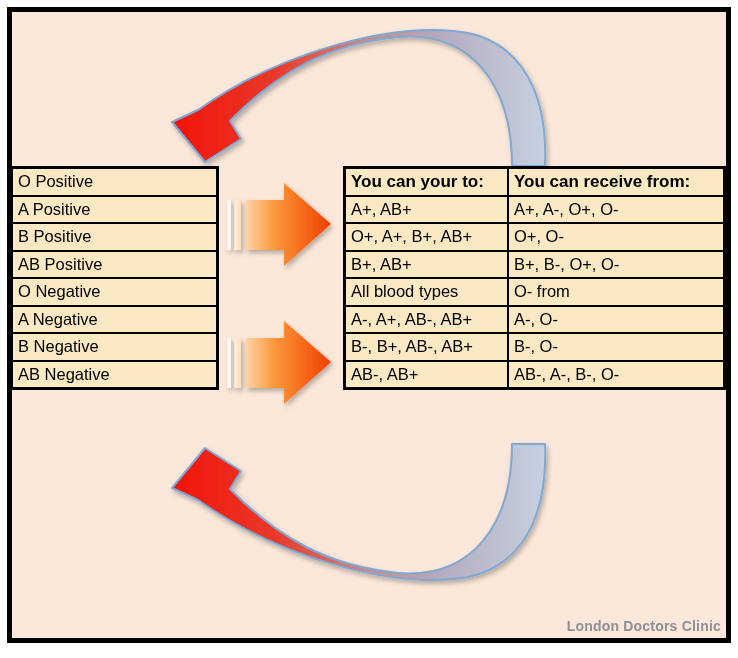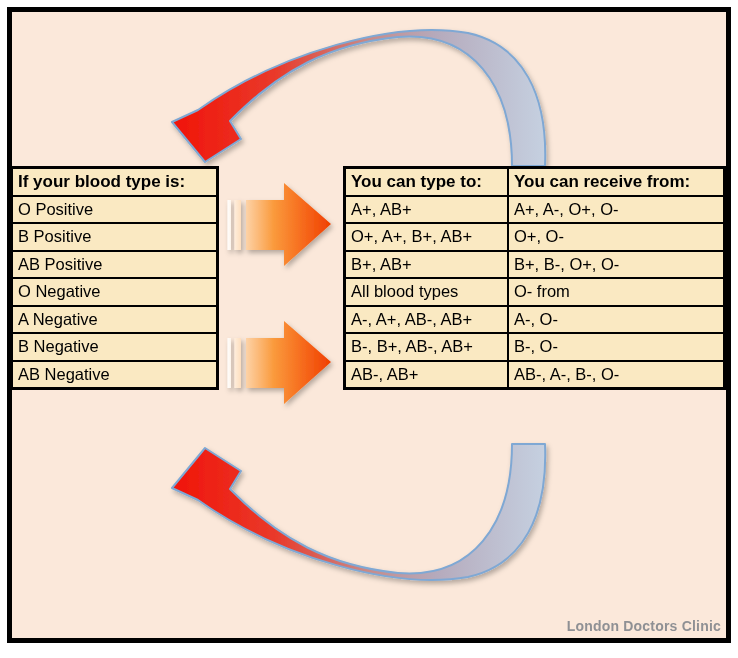--- a/index.html
+++ b/index.html
@@ -78,25 +78,25 @@
 
   <g filter="url(#softShadow)" transform="translate(0,138)">
     <rect x="227.5" y="200" width="3.5" height="50" fill="url(#gOrange)"></rect>
     <rect x="234.5" y="200" width="6.5" height="50" fill="url(#gOrange)"></rect>
     <polygon fill="url(#gOrange)" points="246,200 284,200 284,183 331,224 284,266 284,250 246,250"></polygon>
   </g>
 </svg>
 
 <table class="tbl left-tbl">
   <tbody>
-      <tr>
-        <th>If your blood type is:</th>
+  <tr>
+        <td>O Positive</td>
       </tr>
   <tr>
-        <td>O Positive</td>
+        <td>A Positive</td>
       </tr>
   <tr>
         <td>B Positive</td>
       </tr>
   <tr>
         <td>AB Positive</td>
       </tr>
   <tr>
         <td>O Negative</td>
       </tr>
@@ -112,21 +112,21 @@
 </tbody>
   </table>
 
 <table class="tbl right-tbl">
   <colgroup>
       <col style="width:163px">
       <col style="width:216px">
     </colgroup>
   <tbody>
       <tr>
-    <th>You can type to:</th>
+    <th>You can your to:</th>
     <th>You can receive from:</th>
   </tr>
   <tr>
     <td>A+, AB+</td>
     <td>A+, A-, O+, O-</td>
   </tr>
   <tr>
     <td>O+, A+, B+, AB+</td>
     <td>O+, O-</td>
   </tr>

